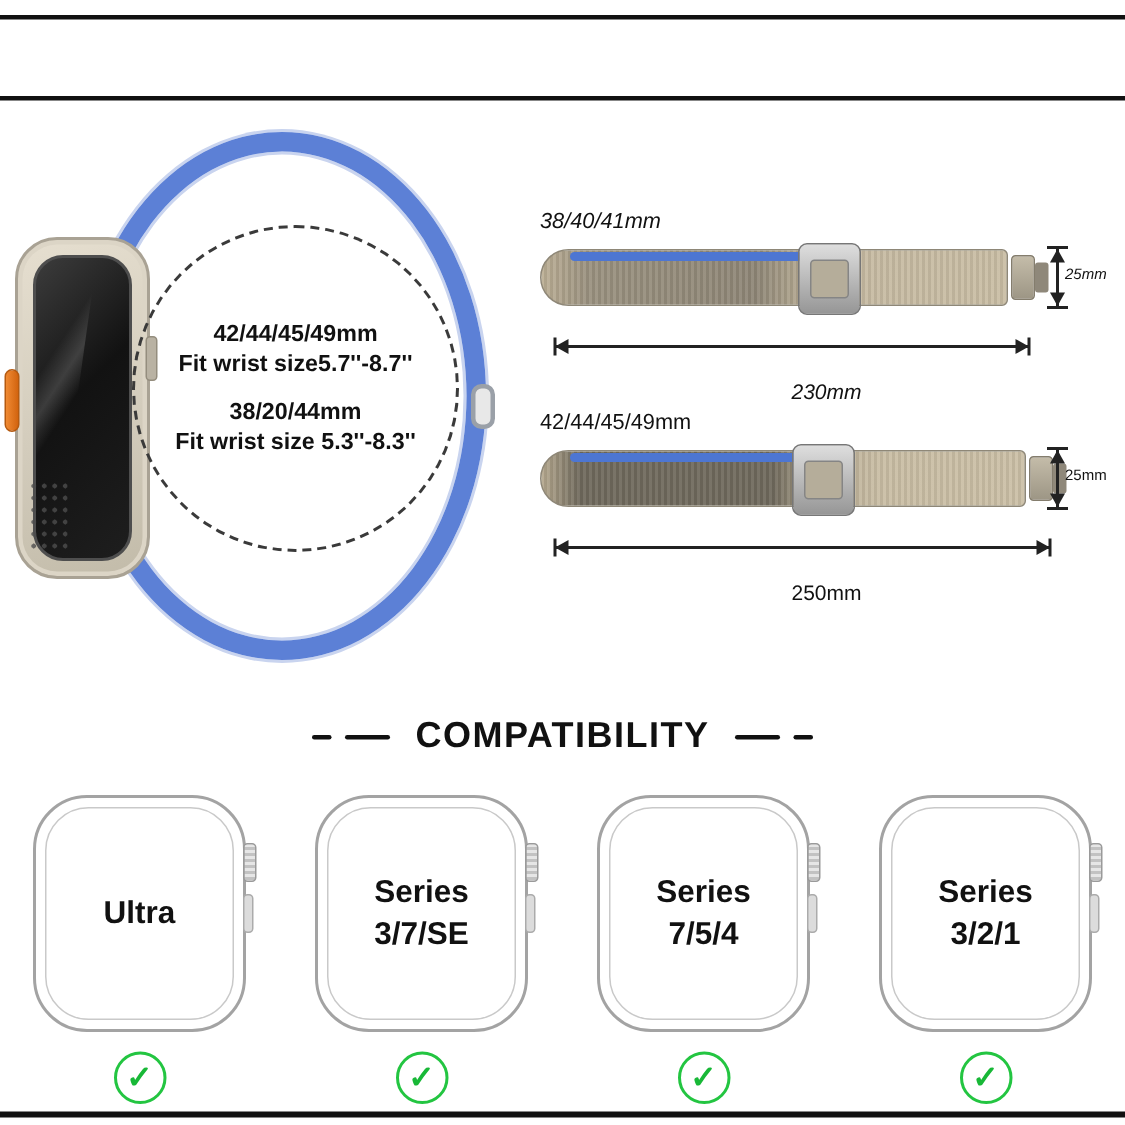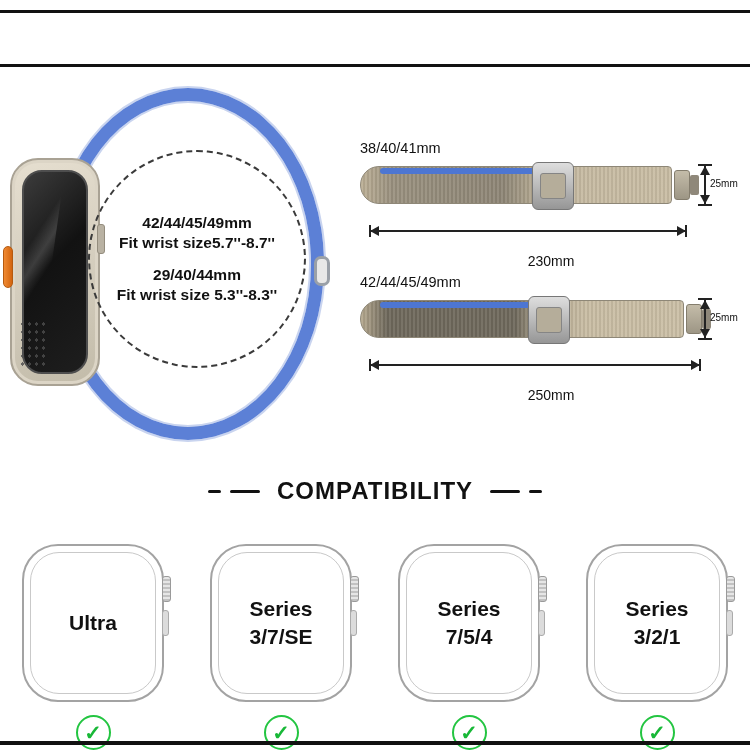--- a/index.html
+++ b/index.html
@@ -40,21 +40,21 @@
   #crown-nub { position:absolute; right:-7px; top:64px; width:8px; height:30px;
                background:#b9b2a3; border:1px solid #948d7e; border-radius:3px; }
   #wrist-circle { position:absolute; left:88px; top:70px; width:218px; height:218px;
                   border:2px dashed #3a3a3a; border-radius:50%;
                   display:flex; align-items:center; justify-content:center; text-align:center; }
   #wrist-circle .sz { font-size:15.5px; font-weight:bold; line-height:1.3; }
   #wrist-circle .gap { height:12px; }
 
   
   .band-diagram { position:absolute; left:352px; width:398px; height:118px; }
-  #band-1 { top:140px; }
+  #band-1 { top:140px;font-style:italic; }
   #band-2 { top:274px; }
   .band-label { position:absolute; top:0; left:8px; font-size:14.5px; }
   .strap { position:absolute; top:26px; left:8px; height:38px; border-radius:19px 4px 4px 19px;
            border:1px solid #8e8777; overflow:visible; }
   .strap .weave { position:absolute; inset:0; border-radius:inherit;
            background:repeating-linear-gradient(90deg,rgba(255,255,255,.07) 0 2px,rgba(0,0,0,.06) 2px 4px); }
   .strap-a { width:312px;
            background:linear-gradient(90deg,#bdb096 0%,#9a917f 10%,#8e8676 46%,#b0a58e 55%,#c6baa2 68%,#c9bda4 100%); }
   .strap-b { width:324px;
            background:linear-gradient(90deg,#b7aa90 0%,#6f695c 8%,#6f695c 48%,#b3a88f 56%,#c9bda4 70%,#cbbfa6 100%); }
@@ -98,21 +98,21 @@
   .vlabel { position:absolute; left:358px; top:38px; font-size:10px; }
 
   
   #compat-header { position:absolute; top:474px; left:0; width:750px; height:34px;
                    display:flex; align-items:center; justify-content:center; gap:9px;text-align:right; }
   #compat-title { font-size:24px; font-weight:bold; letter-spacing:1px; margin:0 8px; }
   .dash { height:3px; background:#111; border-radius:2px; }
   .dash.short { width:13px; } .dash.long { width:30px; }
 
   
-  #models { position:absolute; top:544px; left:0; width:750px;
+  #models { position:absolute; top:530px; left:0; width:750px;
             display:flex; justify-content:center; gap:40px; }
   .model-col { display:flex; flex-direction:column; align-items:center; gap:13px; width:148px; }
   .watch-outline { position:relative; width:142px; height:158px;
             border:2px solid #a3a3a3; border-radius:36px; background:#fff; }
   .watch-outline .inner { position:absolute; inset:6px; border:1.5px solid #c9c9c9;
             border-radius:29px; display:flex; align-items:center; justify-content:center;
             flex-direction:column; text-align:center; }
   .crown { position:absolute; right:-9px; top:30px; width:9px; height:26px; border-radius:3px;
            border:1px solid #9a9a9a;
            background:repeating-linear-gradient(0deg,#c2c2c2 0 2px,#e6e6e6 2px 4px); }
@@ -138,21 +138,21 @@
       <div id="watch-screen"></div>
       <div id="action-button"></div>
       <div id="speaker-dots"></div>
       <div id="crown-nub"></div>
     </div>
     <div id="wrist-circle">
       <div>
         <div class="sz">42/44/45/49mm</div>
         <div class="sz">Fit wrist size5.7''-8.7''</div>
         <div class="gap"></div>
-        <div class="sz">29/40/44mm</div>
+        <div class="sz">38/20/44mm</div>
         <div class="sz">Fit wrist size 5.3''-8.3''</div>
       </div>
     </div>
   </div>
 
   <div class="band-diagram" id="band-1">
     <div class="band-label">38/40/41mm</div>
     <div class="strap strap-a">
       <div class="weave"></div>
       <div class="blue-stripe"></div>

